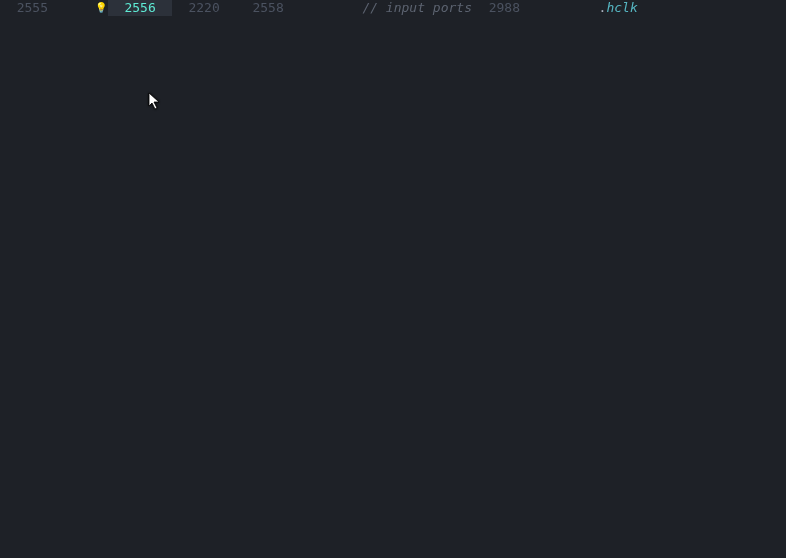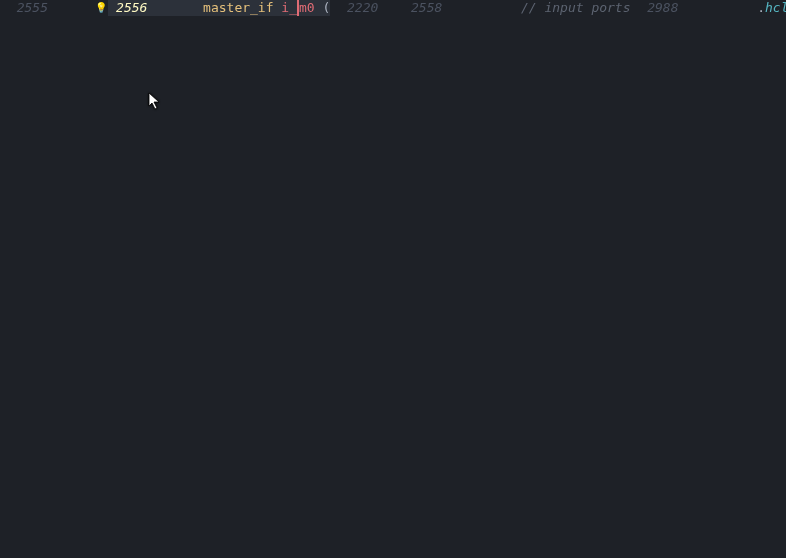--- a/index.html
+++ b/index.html
@@ -22,25 +22,23 @@
       height: 16px;
       display: flex;
     }
     .ln {
       width: 48px;
       text-align: right;
       padding-right: 16px;
       color: #4b5260;
       user-select: none;
       flex-shrink: 0;
-      font-style: italic;
     }
     .ln-active {
-      color: #fef9c3;
-      text-align: center;
+      color: #5eead4;
     }
     .content {
       flex: 1;
       white-space: pre;
       display: flex;
       align-items: center;
     }
     .line-active {
       background: #2c313a;
     }
@@ -71,21 +69,20 @@
 </head>
 <body>
 
 <div class="editor" id="editor-root">
     <div class="line">
       <div class="ln">2555</div>
       <div class="content"><span>    </span><span class="bulb">💡</span></div>
     </div>
     <div class="line line-active">
       <div class="ln ln-active">2556</div>
-      <div class="content"><span>    </span><span class="type">master_if</span><span> </span><span class="ident">i_</span><span class="cursor"></span><span class="ident">m0</span><span> </span><span class="punc">(</span></div>
     </div>
     <div class="line">
       <div class="ln">2220</div>
       <div class="content"><span></span></div>
     </div>
     <div class="line">
       <div class="ln">2558</div>
       <div class="content"><span>        </span><span class="comment">// input ports</span></div>
     </div>
     <div class="line">

